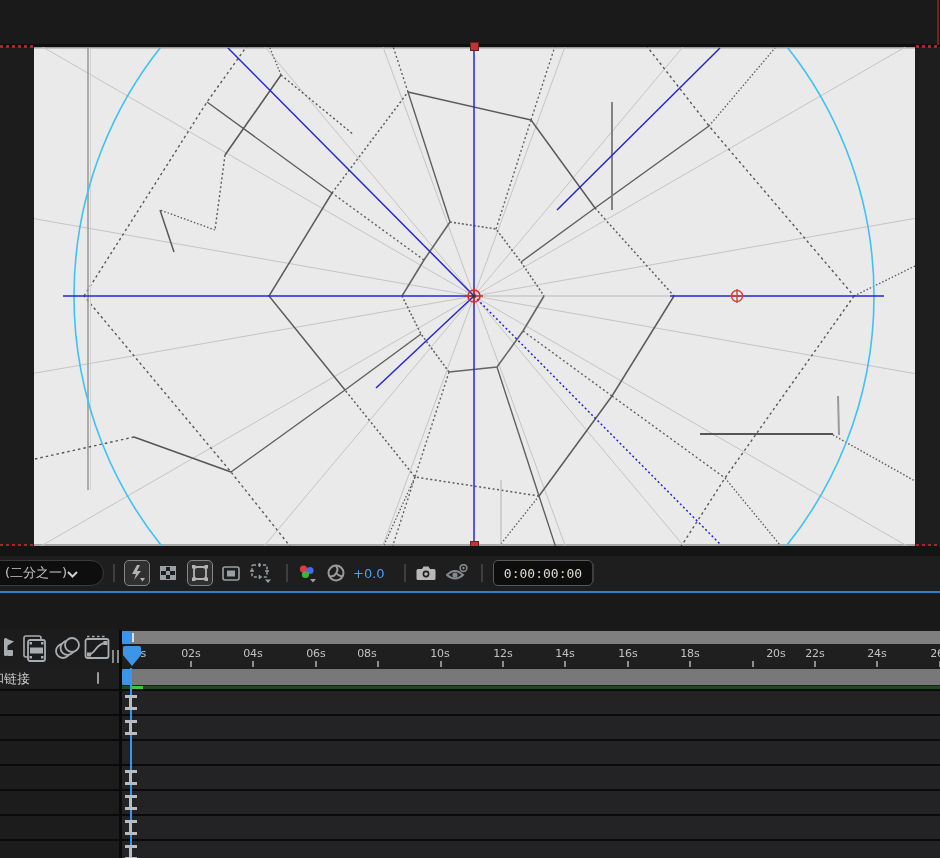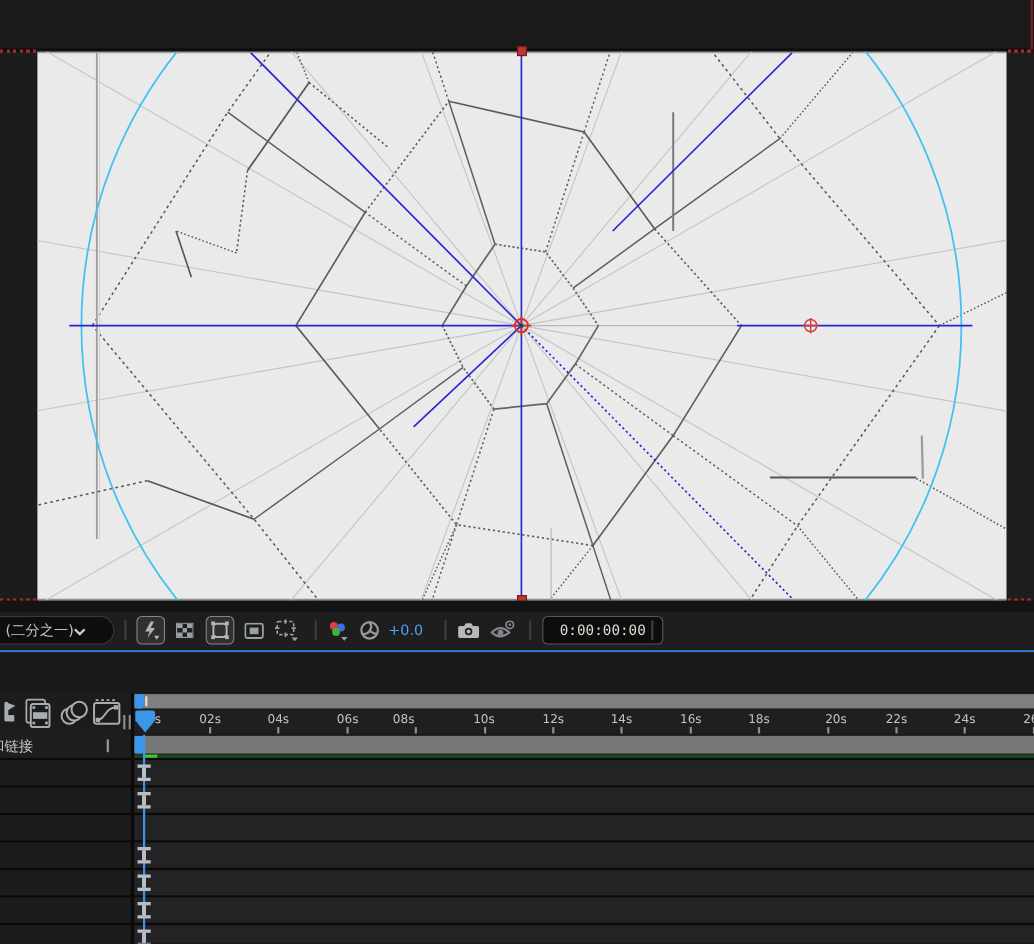--- a/index.html
+++ b/index.html
@@ -18,21 +18,21 @@
   #below-canvas{left:0;top:546px;width:940px;height:10px;background:#141414;}
   
   #viewer-toolbar{left:0;top:556px;width:940px;height:35px;background:#1e1e1e;}
   .vsep{width:2px;height:18px;background:#3e3e3e;top:8px;}
   #mag-dropdown{left:-14px;top:4px;width:118px;height:26px;background:#0e0e0e;border:1px solid #3a3a3a;
      border-radius:13px;display:flex;align-items:center;box-sizing:border-box;padding-left:18px;}
   #mag-dropdown span{font-size:13px;color:#c4c4c4;white-space:nowrap;}
   .tbtn{width:26px;height:26px;top:4px;display:flex;align-items:center;justify-content:center;border-radius:5px;}
   .tbtn.active{background:#303030;border:1px solid #858585;box-sizing:border-box;}
   #exposure-value{top:10px;font-size:13px;color:#4aa0f2;}
-  #timecode-box{left:493px;top:4px;width:110px;height:26px;background:#0d0d0d;border:1px solid #585858;
+  #timecode-box{left:493px;top:4px;width:100px;height:26px;background:#0d0d0d;border:1px solid #585858;
      border-radius:5px;display:flex;align-items:center;justify-content:center;box-sizing:border-box;}
   #timecode-box span{font-family:"DejaVu Sans Mono","Liberation Mono",monospace;font-size:13px;color:#dddbd0;}
   #focus-line{left:0;top:591px;width:940px;height:2px;background:#2e7ed4;}
   #tl-gap{left:0;top:593px;width:940px;height:37px;background:#191919;}
   
   #timeline{left:0;top:630px;width:940px;height:228px;background:#1c1c1c;}
   #navigator{left:122px;top:1px;width:818px;height:13px;background:#7f7f7f;}
   .blue-handle{width:9px;height:100%;background:#3d95e8;border-radius:3px;left:0;top:0;}
   #nav-tick{left:10px;top:2px;width:2px;height:9px;background:#dfdfdf;}
   #ruler{left:122px;top:15px;width:818px;height:22px;background:#1f1f1f;overflow:hidden;}
@@ -345,21 +345,21 @@
       <span class="abs rlabel" style="left:4px">0s</span>
       <span class="abs rlabel" style="left:55px">02s</span>
       <span class="abs rlabel" style="left:117px">04s</span>
       <span class="abs rlabel" style="left:180px">06s</span>
       <span class="abs rlabel" style="left:231px">08s</span>
       <span class="abs rlabel" style="left:304px">10s</span>
       <span class="abs rlabel" style="left:367px">12s</span>
       <span class="abs rlabel" style="left:429px">14s</span>
       <span class="abs rlabel" style="left:492px">16s</span>
       <span class="abs rlabel" style="left:554px">18s</span>
-      <span class="abs rlabel" style="left:624px">20s</span>
+      <span class="abs rlabel" style="left:640px">20s</span>
       <span class="abs rlabel" style="left:679px">22s</span>
       <span class="abs rlabel" style="left:741px">24s</span>
       <span class="abs rlabel" style="left:804px">26s</span>
       <div class="abs rtick" style="left:68px"></div>
         <div class="abs rtick" style="left:130px"></div>
       <div class="abs rtick" style="left:193px"></div>
         <div class="abs rtick" style="left:255px"></div>
       <div class="abs rtick" style="left:318px"></div>
         <div class="abs rtick" style="left:380px"></div>
       <div class="abs rtick" style="left:442px"></div>

